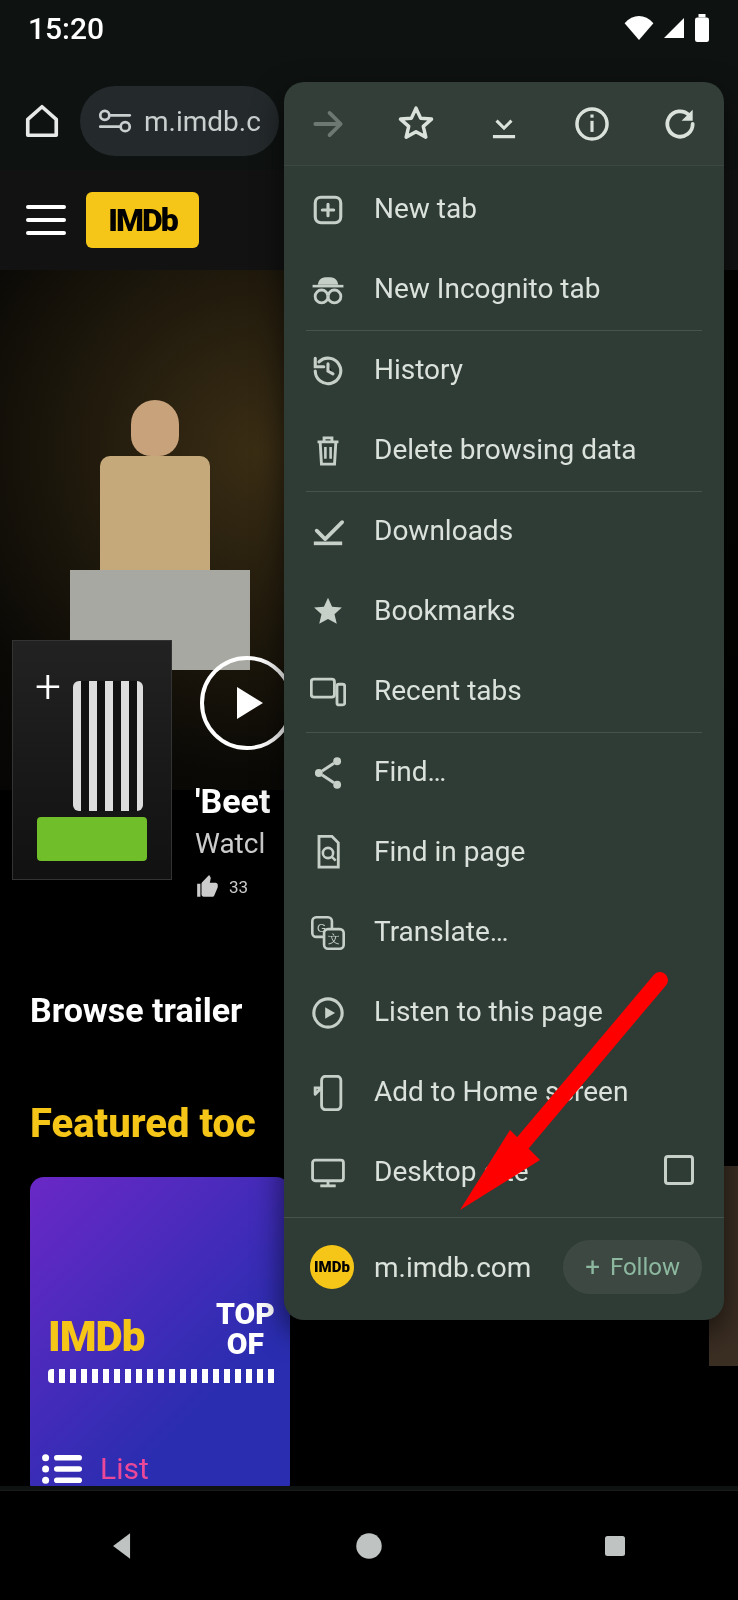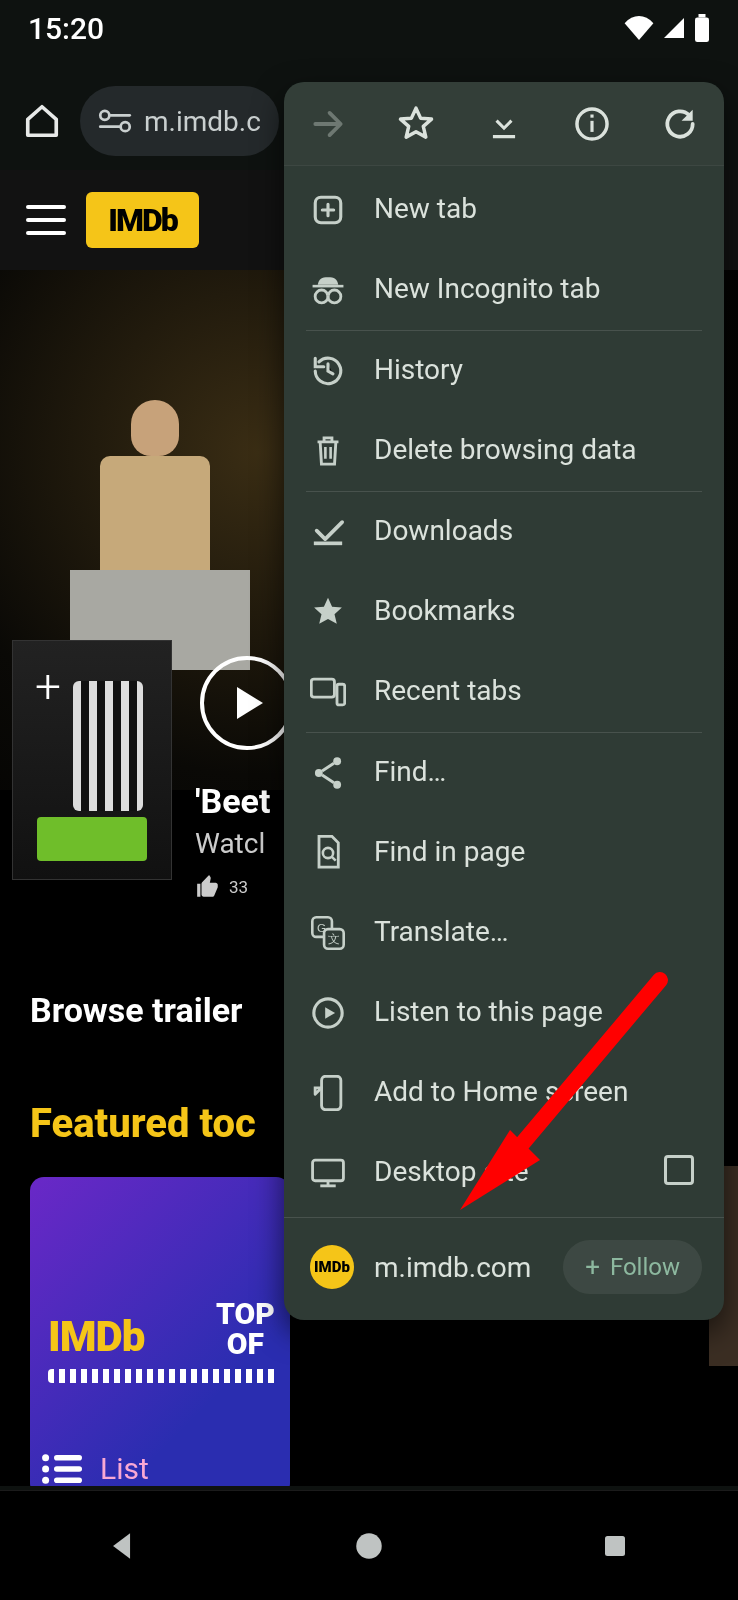--- a/index.html
+++ b/index.html
@@ -94,21 +94,21 @@
   .card .topof {
     position: absolute; left: 186px; top: 122px; font-size: 30px; font-weight: 900; line-height: 1.0; text-align: center;
   }
   .card .stripes2 {
     position: absolute; left: 18px; top: 192px; width: 230px; height: 14px;
     background: repeating-linear-gradient(90deg, #fff 0 6px, transparent 6px 11px);
     border-radius: 4px;
   }
   .list-chip {
     position: absolute; left: 40px; bottom: 0; display: flex; align-items: center; gap: 18px;
-    color: #f9a8d4; font-size: 30px;
+    color: #ec4899; font-size: 30px;
   }
   .right-thumb {
     position: absolute; right: 0; bottom: 120px; width: 30px; height: 200px; background: #3b2e23;
     border-left: 1px solid #000;
   }
 
   
   .menu {
     position: absolute; top: 82px; right: 14px; width: 440px;
     background: #2f3b35; border-radius: 20px;

